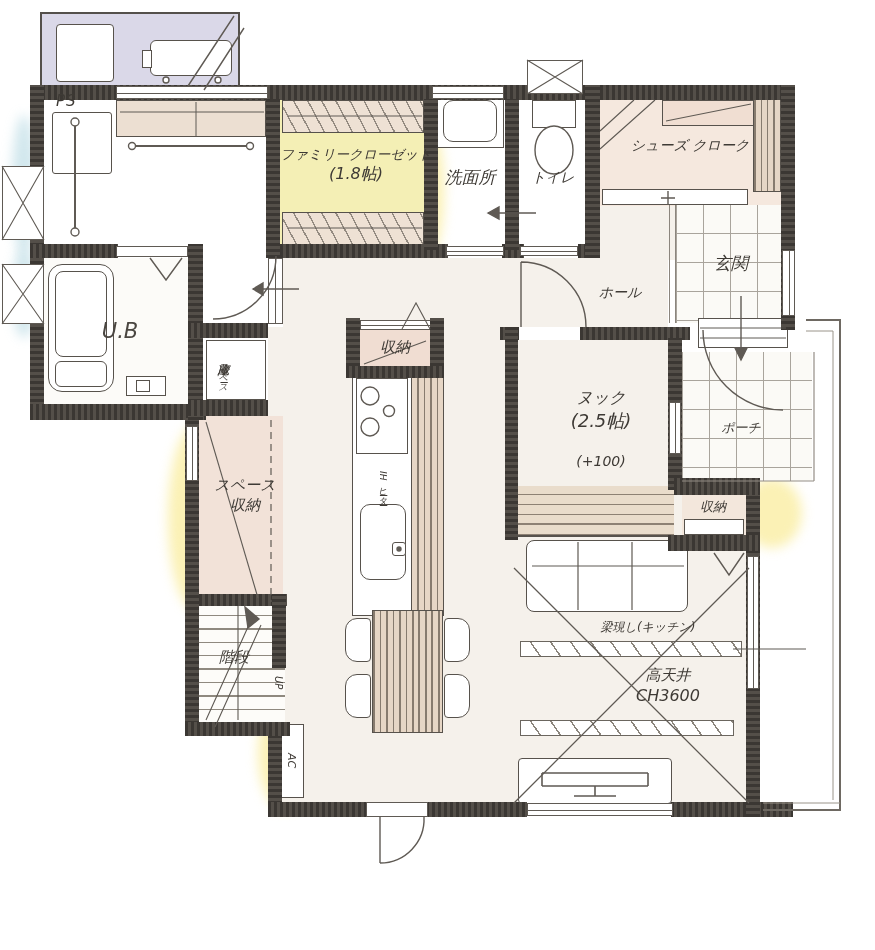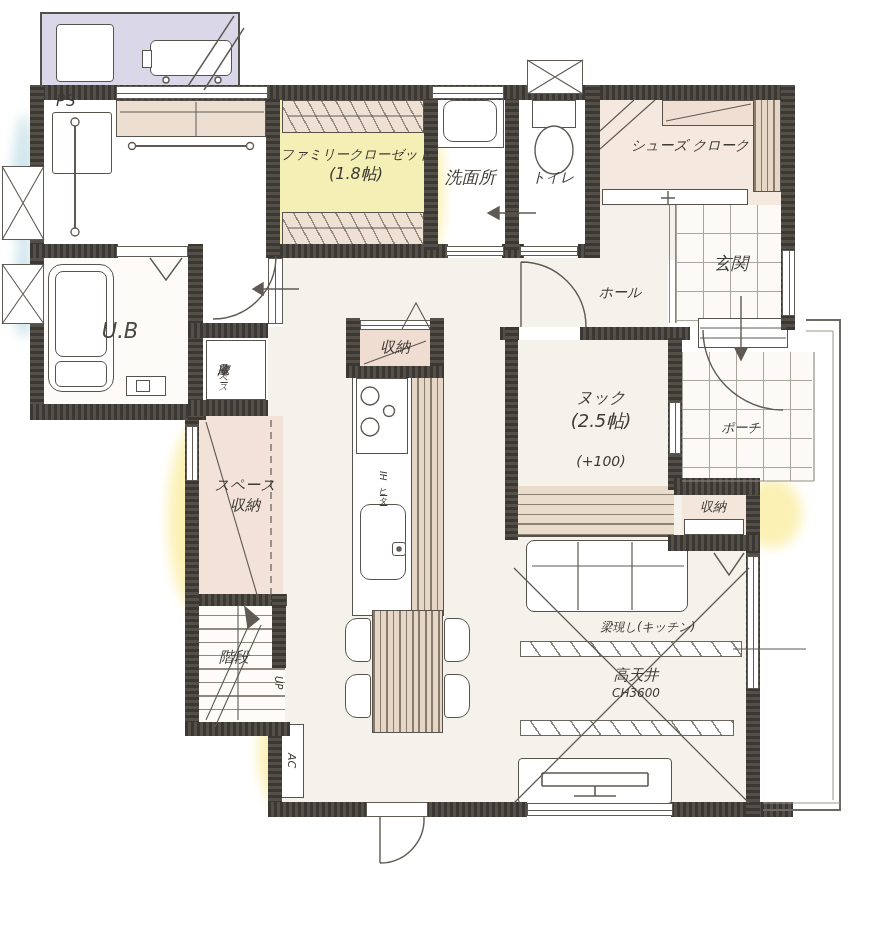--- a/index.html
+++ b/index.html
@@ -260,19 +260,19 @@
   </div>
   <div class="lbl ctr" style="left:234px;top:648px;font-size:15px"><span>階段</span></div>
   <div class="lbl vtxt" style="left:272px;top:668px;height:30px;font-size:10px"><span>UP</span></div>
   <div class="lbl ctr" style="left:601px;top:388px;font-size:16px">
     <span>ヌック</span>
     <span class="l2" style="font-size:18px">(2.5帖)</span>
   </div>
   <div class="lbl ctr" style="left:601px;top:452px;font-size:14px"><span>(+100)</span></div>
   <div class="lbl ctr" style="left:713px;top:499px;font-size:13px"><span>収納</span></div>
   <div class="lbl ctr" style="left:648px;top:620px;font-size:12px"><span>梁現し(キッチン)</span></div>
-  <div class="lbl ctr" style="left:636px;top:666px;font-size:15px">
+  <div class="lbl ctr" style="left:668px;top:666px;font-size:15px">
     <span>高天井</span>
-    <span class="l2" style="font-size:12px">CH3600</span>
+    <span class="l2" style="font-size:16px">CH3600</span>
   </div>
   <div class="lbl vtxt" style="left:284px;top:736px;height:50px;font-size:11px"><span>AC</span></div>
 
 </div>
 
 </body></html>

